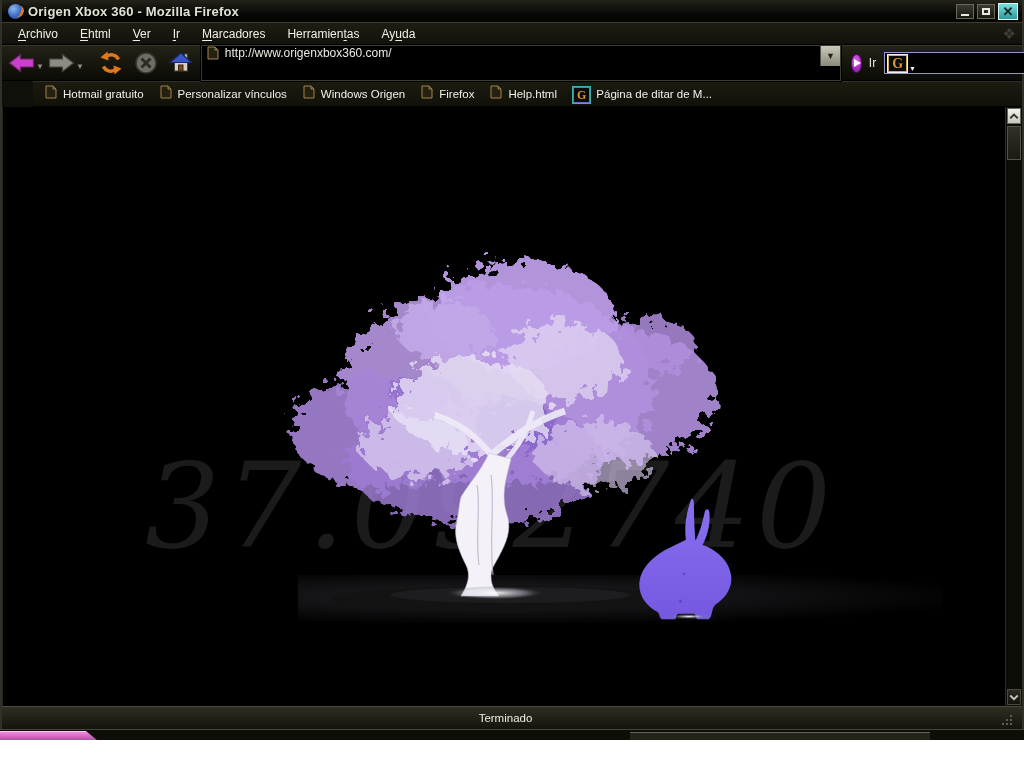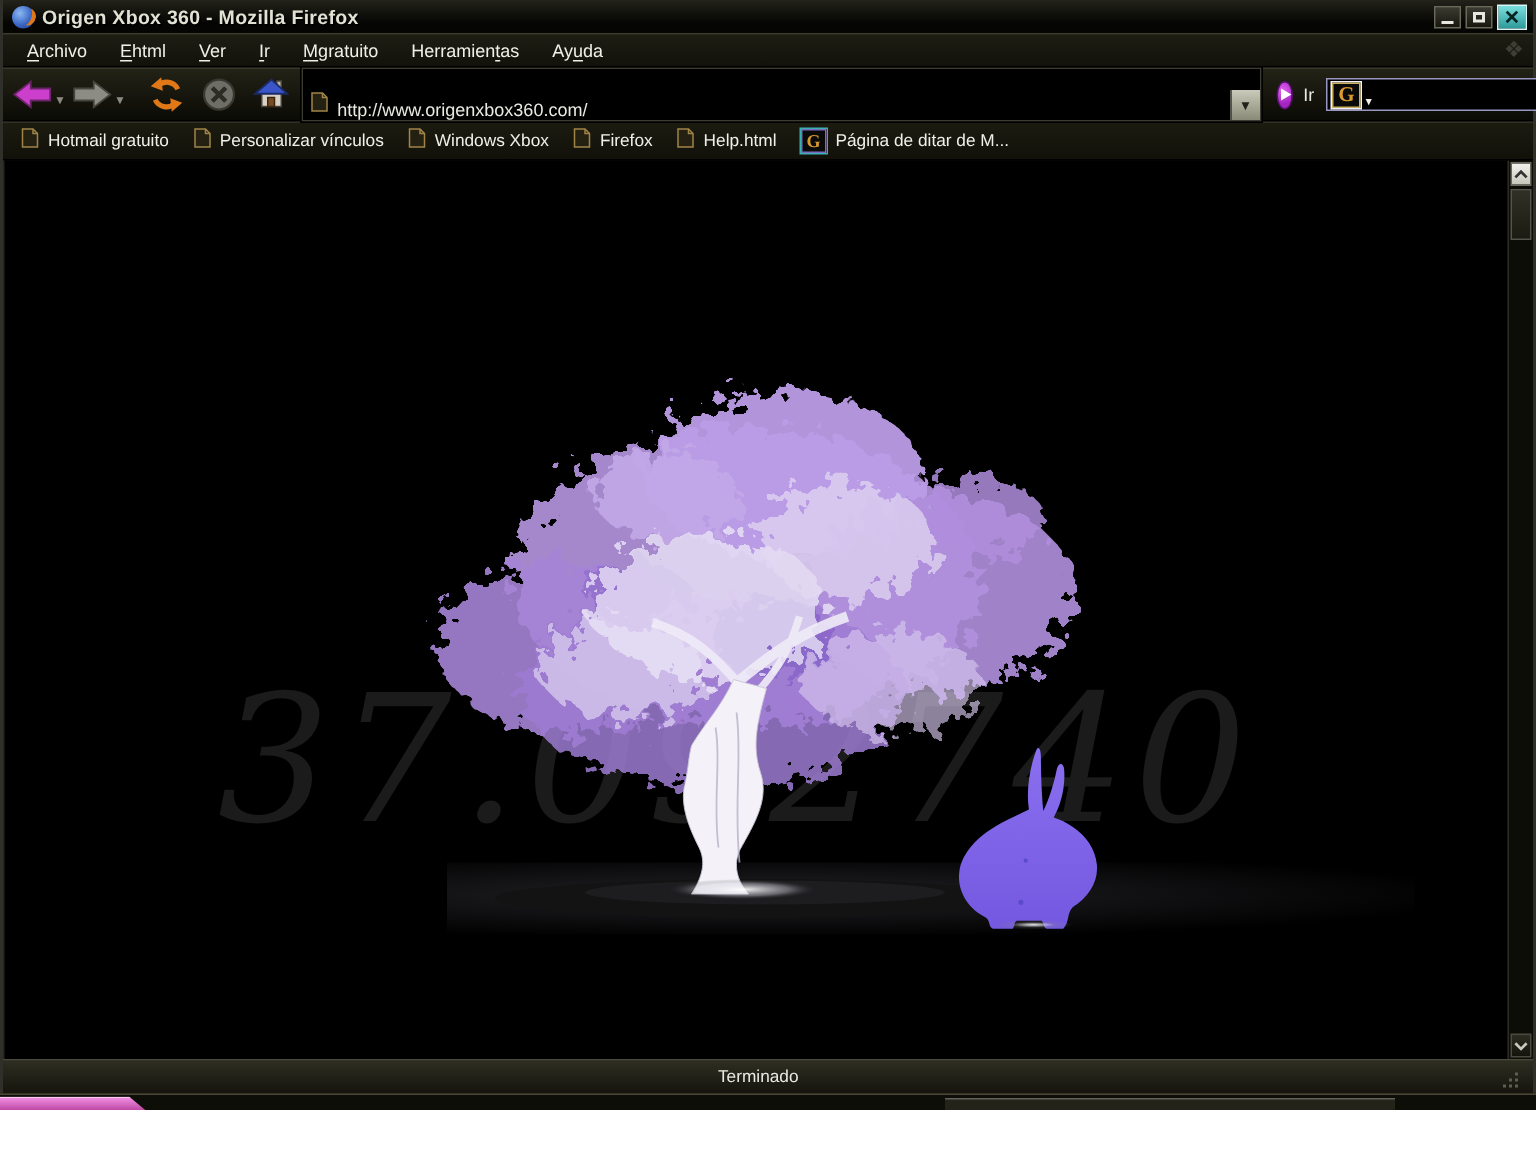--- a/index.html
+++ b/index.html
@@ -30,21 +30,21 @@
   .menubar { height:23px; display:flex; align-items:center; gap:14px; padding:0 6px;
              background:linear-gradient(#1d1d13,#12120b); border-top:1px solid #3c3c2e; border-bottom:1px solid #000; }
   .menu-item { color:#f0f0e8; font-size:12px; padding:2px 10px; cursor:default; }
   .menu-item u { text-underline-offset:2px; }
   .throbber { margin-left:auto; color:#3e3e34; font-size:15px; line-height:1; }
 
   .navbar { height:36px; display:flex; align-items:center; padding:0 6px;
             background:linear-gradient(#222216,#0b0b06); border-top:1px solid #38382a; border-bottom:1px solid #000; }
   .nav-ico { display:flex; align-items:center; justify-content:center; flex:0 0 auto; cursor:pointer; }
   .caret { color:#8c8c80; font-size:8px; margin:6px 4px 0 1px; }
-  .urlbar { flex:0 0 auto; width:640px; height:36px; margin-left:8px; display:flex; align-items:flex-end;
+  .urlbar { flex:0 0 auto; width:640px; height:36px; margin-left:8px; display:flex; align-items:flex-start;
             background:#000; border:1px solid #3c3c30; outline:1px solid #000; }
   .urlbar .page-ico { margin:0 6px 0 5px; }
   .url-input { flex:1; background:transparent; border:none; color:#eaeae2; font-size:12px;
                font-family:"Liberation Sans", sans-serif; outline:none; }
   .url-drop { width:20px; height:20px; background:linear-gradient(#cacaba,#8a8a78);
               border-left:1px solid #55554a; display:flex; align-items:center; justify-content:center;
               color:#22221a; font-size:9px; cursor:pointer; }
   .go-btn { width:19px; height:19px; border-radius:50%; margin-left:10px; cursor:pointer;
             background:radial-gradient(circle at 35% 30%, #e060f0, var(--go-purple,#a424c0) 70%);
             border:1px solid #581070; display:flex; align-items:center; justify-content:center; }
@@ -53,21 +53,21 @@
   .go-label { color:#e8e8e0; font-size:12px; margin:0 8px 0 7px; }
   .searchbox { flex:1 1 auto; height:22px; background:#000; border:1px solid #9a96c2;
                display:flex; align-items:center; padding:0 3px; }
   .gbox { font-family:"Liberation Serif", serif; font-weight:bold; color:#d89a30; font-size:14px;
           border:1px solid #c8b060; box-shadow:0 0 0 1px #f0f0ff; padding:0 3px; line-height:15px; background:#0a0a08; }
   .searchbox .sdrop { color:#f0f0f0; font-size:7px; margin:10px 2px 0 2px; }
   .search-input { flex:1; background:transparent; border:none; outline:none; color:#e8e8e0;
                   font-size:12px; font-family:"Liberation Sans", sans-serif; }
 
   .bookmarksbar { height:26px; display:flex; align-items:center; gap:4px; padding:0 6px;
-                  background:linear-gradient(#1b1b10,#11110a); border-top:1px solid #303024; border-bottom:1px solid #000; }
+                  background:linear-gradient(#1b1b10,#11110a); border-top:1px solid #303024; border-bottom:1px solid #000;margin-left:31px; }
   .bm-item { display:flex; align-items:center; gap:6px; padding:2px 6px; cursor:pointer; }
   .bm-label { color:#f0f0e8; font-size:11.5px; white-space:nowrap; }
   .gbox-sm { font-family:"Liberation Serif", serif; font-weight:bold; color:#d89a30; font-size:12px;
              border:1px solid #7a6ac0; box-shadow:0 0 0 1px #3ab0b0; padding:0 3px; line-height:13px; background:#0a0a08; }
 
   
   .content { position:relative; height:599px; background:#000; overflow:hidden; border-left:1px solid #26261e; }
   .watermark { position:absolute; left:142px; top:330px; font-family:"DejaVu Serif", serif;
                font-style:italic; font-size:118px; letter-spacing:6px; color:var(--watermark-gray,#1b1b1b);
                white-space:nowrap; user-select:none; }
@@ -128,21 +128,21 @@
     <div class="menubar">
       <span id="menu-items" style="display:flex;gap:2px">
   <span class="menu-item"><span class="pre"></span><u class="accel">A</u><span class="post">rchivo</span></span>
 
   <span class="menu-item"><span class="pre"></span><u class="accel">E</u><span class="post">html</span></span>
 
   <span class="menu-item"><span class="pre"></span><u class="accel">V</u><span class="post">er</span></span>
 
   <span class="menu-item"><span class="pre"></span><u class="accel">I</u><span class="post">r</span></span>
 
-  <span class="menu-item"><span class="pre"></span><u class="accel">M</u><span class="post">gratuito</span></span>
+  <span class="menu-item"><span class="pre"></span><u class="accel">M</u><span class="post">arcadores</span></span>
 
   <span class="menu-item"><span class="pre">Herramien</span><u class="accel">t</u><span class="post">as</span></span>
 
   <span class="menu-item"><span class="pre">Ay</span><u class="accel">u</u><span class="post">da</span></span>
 </span>
       <span class="throbber">❖</span>
     </div>
 
     <div class="navbar">
       <span class="nav-ico">
@@ -224,21 +224,21 @@
     <span class="bm-label">Personalizar vínculos</span>
   </span>
 
   <span class="bm-item">
     <span class="bm-icon">
       <svg width="12" height="14" viewBox="0 0 12 14">
               <path d="M1 1 H8 L11 4 V13 H1 Z" fill="#242012" stroke="#a08448" stroke-width="1"></path>
               <path d="M8 1 V4 H11" fill="none" stroke="#a08448" stroke-width="1"></path>
             </svg>
     </span>
-    <span class="bm-label">Windows Xbox</span>
+    <span class="bm-label">Windows Origen</span>
   </span>
 
   <span class="bm-item">
     <span class="bm-icon">
       <svg width="12" height="14" viewBox="0 0 12 14">
               <path d="M1 1 H8 L11 4 V13 H1 Z" fill="#242012" stroke="#a08448" stroke-width="1"></path>
               <path d="M8 1 V4 H11" fill="none" stroke="#a08448" stroke-width="1"></path>
             </svg>
     </span>
     <span class="bm-label">Firefox</span>

